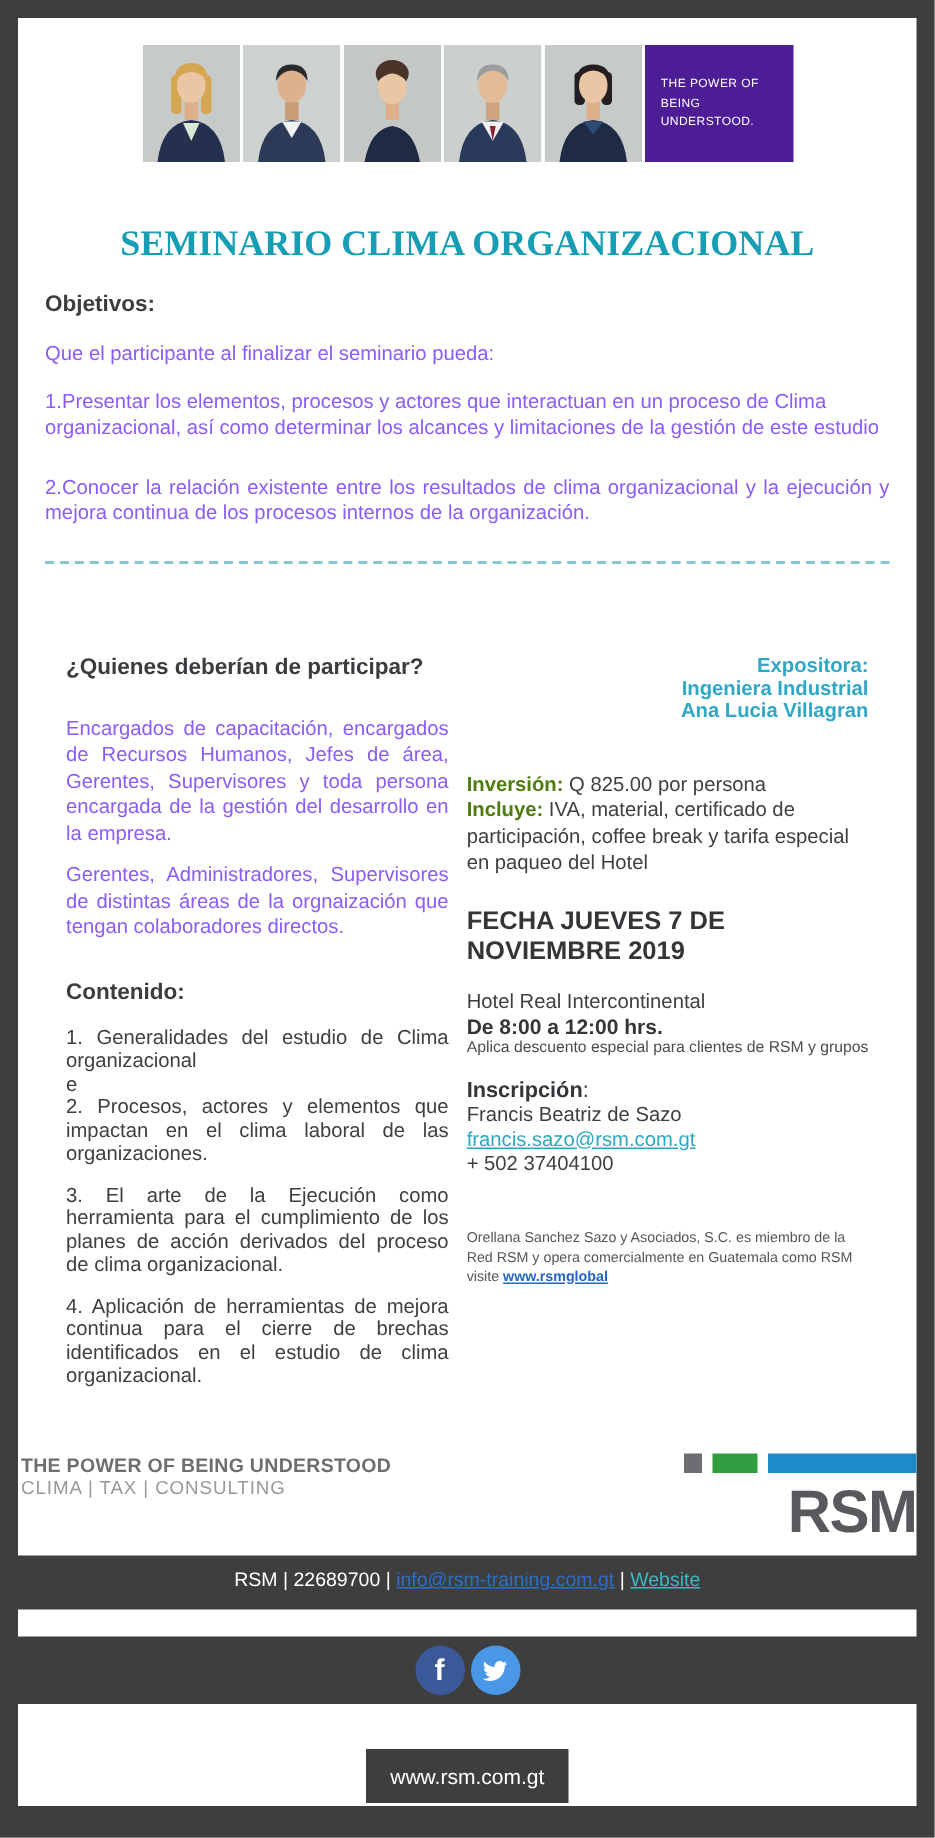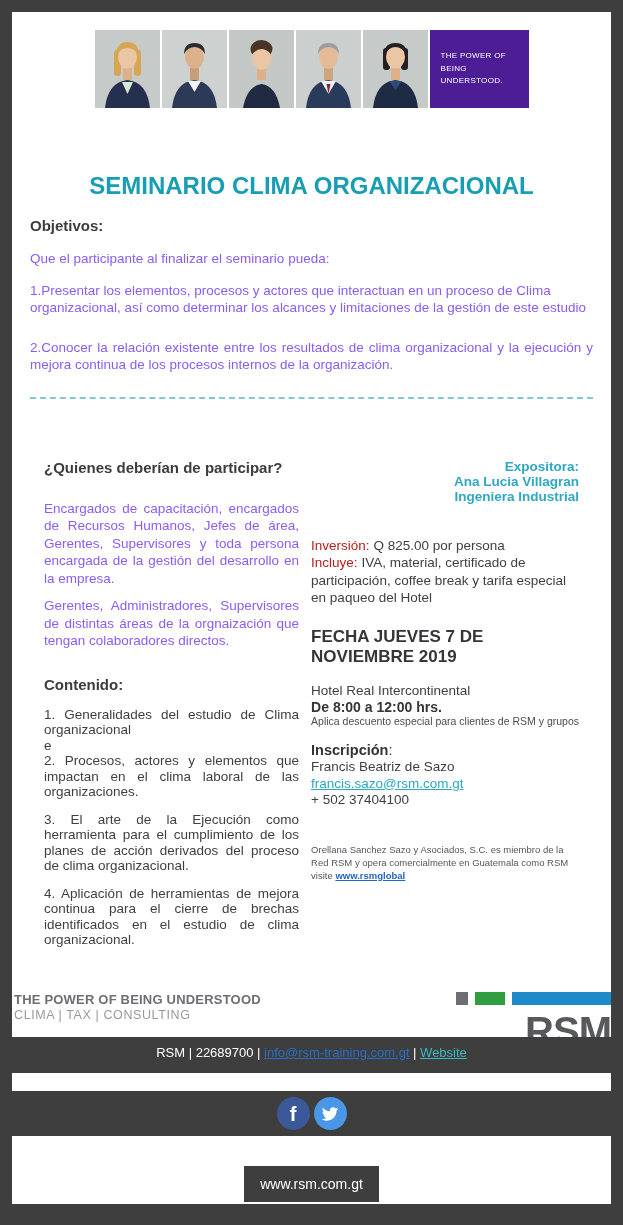--- a/index.html
+++ b/index.html
@@ -10,22 +10,22 @@
   .card { margin:0 12px; background:#ffffff; height:1025px; overflow:hidden; }
 
   
   .banner { width:434px; height:78px; margin:18px auto 0; display:flex; }
   .portrait { width:65px; height:78px; margin-right:2px; overflow:hidden; }
   .portrait svg { display:block; }
   .banner-tag { flex:1; background:#4c1d95; color:#ffffff; display:flex;
                 align-items:center; padding-left:11px; }
   .banner-tag .tagtxt { font-size:8px; line-height:1.55; letter-spacing:.3px; }
 
-  .page-title { margin-top:65px; text-align:center; font-size:24px; font-weight:bold;
-                color:#189eb4; line-height:26px; }
+  .page-title { margin-top:42px; text-align:center; font-size:24px; font-weight:bold;
+                color:#189eb4; line-height:26px;font-family:Liberation Serif, serif; }
 
   .sect { padding:0 18px; }
   .h1 { font-size:15px; font-weight:bold; color:#3a3c3f; }
   .body-p { font-size:13.5px; line-height:17.5px; color:#8b5cf6; }
   .just { text-align:justify; }
 
   .obj-h { margin-top:18px; }
   .obj-intro { margin-top:16px; }
   .obj-i1 { margin-top:14px; }
   .obj-i2 { margin-top:22px; }
@@ -39,21 +39,21 @@
   .p1 { margin-top:24px; }
   .p2 { margin-top:10px; }
   .cont-h { margin-top:26px; }
   .cont-items { margin-top:14px; }
   .cont-p { font-size:13.5px; line-height:15.5px; text-align:justify; }
   .cont-gap { margin-top:12px; }
 
   .expo { text-align:right; font-weight:bold; color:#2fa7c5; font-size:13.5px;
           line-height:15px; }
   .inv { margin-top:33px; font-size:13.5px; line-height:17.5px; }
-  .lbl-b { font-weight:normal; color:#b91c1c;margin-top:39px; }
+  .lbl-b { font-weight:bold; color:#4d7c0f;margin-top:39px; }
   .fecha { margin-top:20px; font-size:17px; font-weight:bold; color:#333538;
            line-height:20px; }
   .venue { margin-top:15px; font-size:13.5px; line-height:17px; }
   .hours { font-size:14px; font-weight:bold; color:#333538; line-height:16px; }
   .disc  { font-size:10.5px; color:#4a4c4f; line-height:12px; white-space:nowrap; }
   .insc  { margin-top:15px; font-size:13.5px; line-height:16.5px; }
   .insc-h { font-size:14.5px; font-weight:bold; color:#333538; }
   .insc-h .colon { font-weight:normal; }
   a.teal-link { color:#2aa9c0; text-decoration:underline; }
   .phone { margin-top:1px; }
@@ -184,22 +184,22 @@
           <p class="cont-p">e</p>
           <p class="cont-p">2.  Procesos, actores y elementos que impactan en el clima laboral de las organizaciones.</p>
           <p class="cont-p cont-gap">3.  El arte de la Ejecución como herramienta para el cumplimiento de los planes de acción derivados del proceso de clima organizacional.</p>
           <p class="cont-p cont-gap">4.  Aplicación de herramientas de mejora continua para el cierre de brechas identificados en el estudio de clima organizacional.</p>
         </div>
       </div>
 
       <div class="col-r">
         <div class="expo">
           <div>Expositora:</div>
+          <div>Ingeniera Industrial</div>
           <div>Ana Lucia Villagran</div>
-          <div>Ingeniera Industrial</div>
         </div>
         <div class="inv">
           <span class="lbl-b">Inversión:</span><span> Q 825.00 por persona</span><br>
           <span class="lbl-b">Incluye:</span><span>  IVA, material, certificado de participación, coffee break y tarifa especial en paqueo del Hotel</span>
         </div>
         <div class="fecha">FECHA JUEVES 7 DE NOVIEMBRE 2019</div>
         <div class="venue">Hotel Real Intercontinental</div>
         <div class="hours">De 8:00 a 12:00 hrs.</div>
         <div class="disc">Aplica descuento especial para clientes de RSM y grupos</div>
         <div class="insc">

